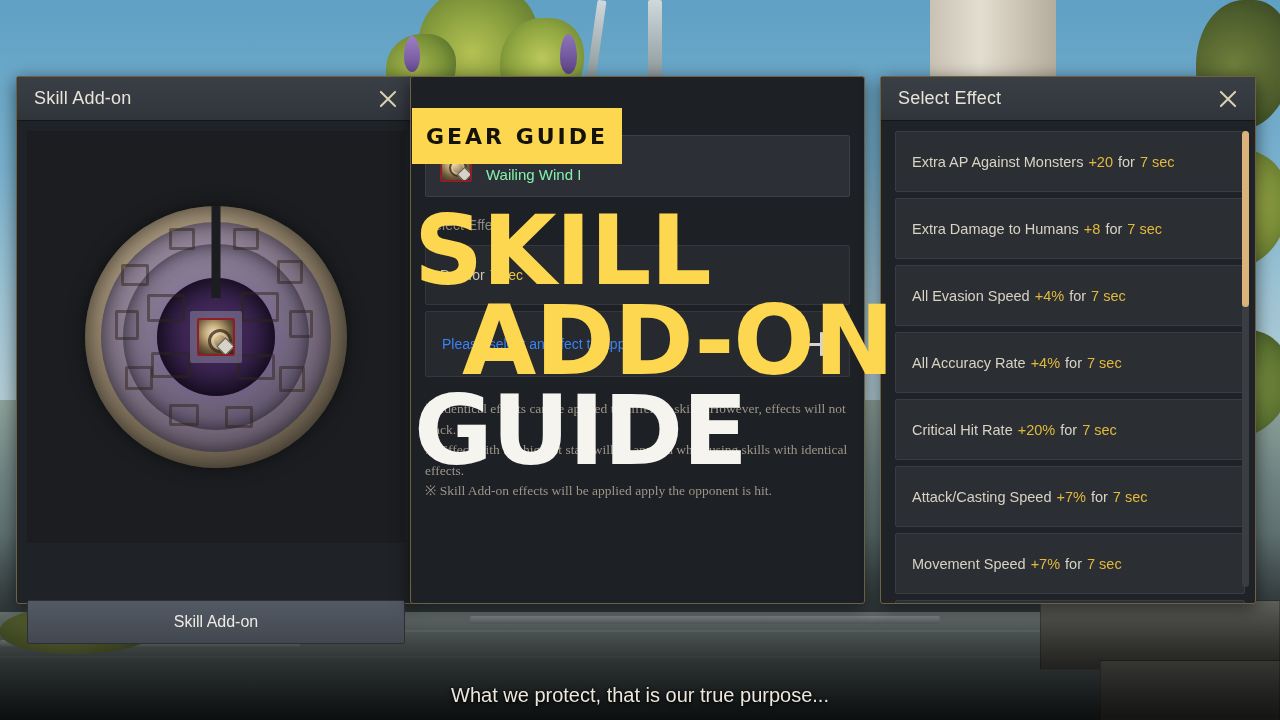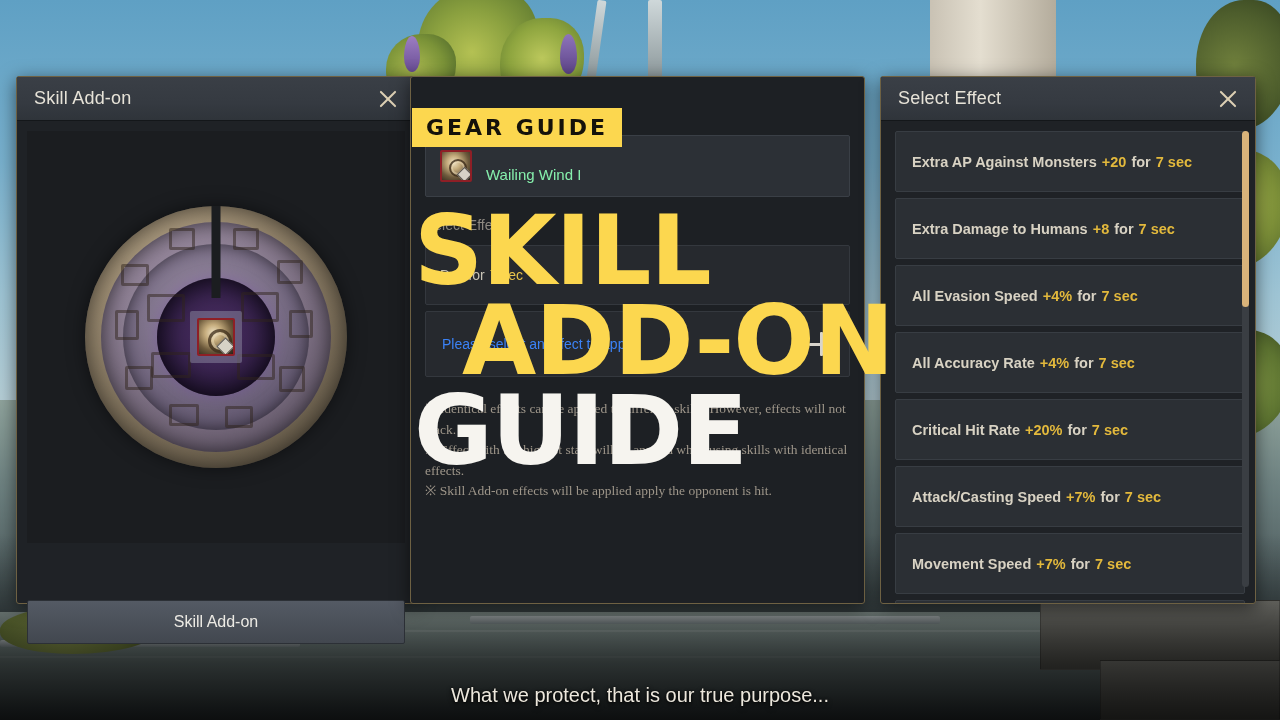--- a/index.html
+++ b/index.html
@@ -194,41 +194,41 @@
   }
   .plus::before { left: 0; top: 11px; width: 24px; height: 3px; }
   .plus::after  { left: 11px; top: 0; width: 3px; height: 24px; }
 
   .notes { margin-top: 22px; font-size: 13.5px; line-height: 1.52; color: #9d9589; font-family: Liberation Serif, serif; }
 
   
   #right-panel { left: 880px; top: 76px; width: 376px; height: 528px; background: #1f2226; }
   .right-body {
     position: absolute; left: 0; top: 44px; right: 0; bottom: 0;
-    padding: 10px 10px 0 14px; overflow: hidden; font-weight: bold;
+    padding: 10px 10px 0 14px; overflow: hidden;
   }
   .eff-list { display: flex; flex-direction: column; gap: 6px; }
   .eff-item {
     min-height: 61px; background: #2b2f34; border: 1px solid #383d43; border-radius: 2px;
     display: flex; align-items: center; padding: 0 16px;
     font-size: 14.5px; color: #d8d2c3; cursor: pointer;
   }
   .eff-item .y { color: #e3b93c; }
   .scrollbar {
     position: absolute; right: 6px; top: 54px; width: 7px; height: 456px;
     background: #3a3e43; border-radius: 4px; cursor: pointer;
   }
   .scrollthumb {
     position: absolute; left: 0; top: 0; width: 7px; height: 176px;
     background: #d9b37a; border-radius: 4px; cursor: pointer;
   }
 
   
   #gear-badge {
-    position: absolute; left: 412px; top: 108px; width: 210px; height: 39px;
+    position: absolute; left: 412px; top: 108px; width: 210px; height: 56px;
     background: #fcd74f; display: flex; align-items: center; justify-content: center;
     z-index: 40;
   }
   #gear-badge span {
     font-size: 22px; font-weight: bold; letter-spacing: 3px; color: #15120a;
     font-family: "DejaVu Sans", sans-serif;
   }
   .big-word {
     position: absolute; z-index: 45;
     font-family: "DejaVu Sans", sans-serif;

